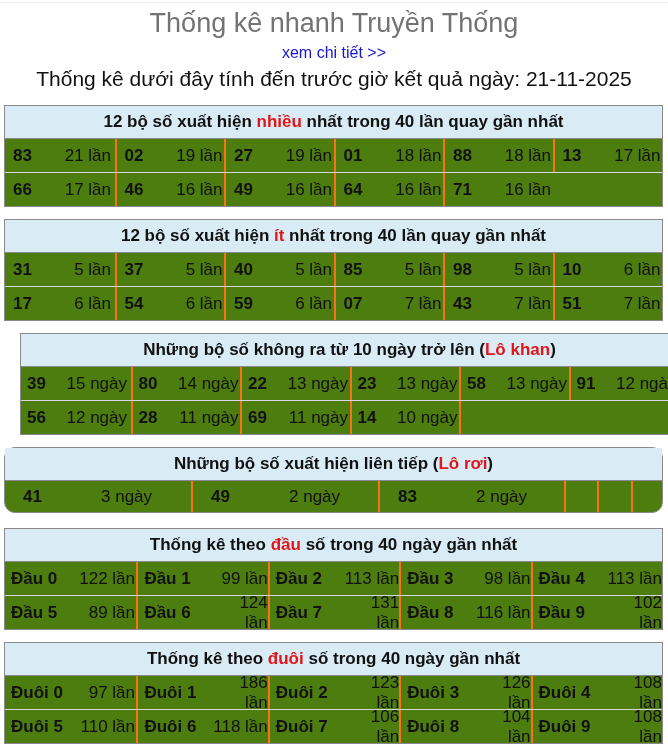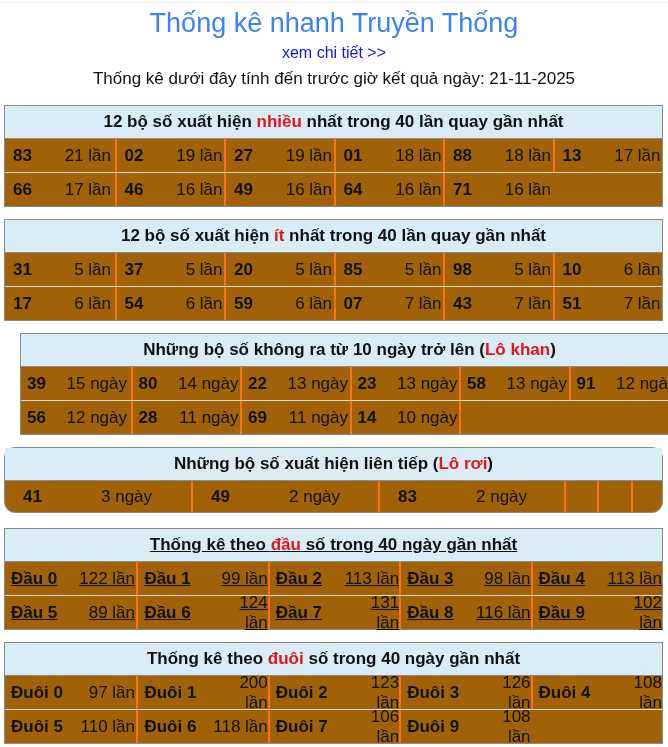--- a/index.html
+++ b/index.html
@@ -5,33 +5,33 @@
     html, body { margin: 0; padding: 0; background: #ffffff; }
     body {
       width: 668px; height: 747px; overflow: hidden;
       font-family: "Liberation Sans", sans-serif;
       color: #111;
       position: relative;
     }
     .topline { position: absolute; left: 0; top: 2px; width: 668px; height: 1px; background: #eeeeee; }
     .title {
       position: absolute; left: 0; width: 668px; top: 6px; text-align: center;
-      color: #3b82f6; font-size: 27px; line-height: 34px;
+      color: #737373; font-size: 27px; line-height: 34px;
     }
     .link {
       position: absolute; left: 0; width: 668px; top: 43px; text-align: center;
       color: #1515d6; font-size: 16px; line-height: 20px; text-decoration: none; cursor: pointer;
     }
     .subtitle {
       position: absolute; left: 0; width: 668px; top: 68px; text-align: center;
-      color: #111; font-size: 17px; line-height: 22px;
+      color: #111; font-size: 21px; line-height: 22px;
     }
     .panel {
       position: absolute; left: 4px; width: 659px;
-      border: 1px solid #8a8a8a; box-sizing: border-box; background: #a16207;
+      border: 1px solid #8a8a8a; box-sizing: border-box; background: #4d7c0f;
     }
     .panel-head {
       background: #d9ebf5; height: 32px; line-height: 32px; text-align: center;
       font-weight: bold; font-size: 17px; color: #111;
       border-bottom: 1px solid #8a8a8a;
     }
     .panel-head .hl { color: #e0161b; }
     .grid { display: flex; flex-wrap: wrap; }
     .row { display: flex; width: 100%; height: 33px; }
     .row + .row { border-top: 1px solid #d8d8d8; }
@@ -133,21 +133,21 @@
     <div class="row">
       <div class="cell">
           <span class="k">31</span>
           <span class="v">5 lần</span>
         </div>
       <div class="cell">
           <span class="k">37</span>
           <span class="v">5 lần</span>
         </div>
       <div class="cell">
-          <span class="k">20</span>
+          <span class="k">40</span>
           <span class="v">5 lần</span>
         </div>
       <div class="cell">
           <span class="k">85</span>
           <span class="v">5 lần</span>
         </div>
       <div class="cell">
           <span class="k">98</span>
           <span class="v">5 lần</span>
         </div>
@@ -257,21 +257,21 @@
           <span class="k" style="width:78px;">83</span>
           <span class="v">2 ngày</span>
         </div>
       <div class="cell" style="width:33px;"></div>
       <div class="cell" style="width:34px;"></div>
       <div class="cell" style="width:31px;"></div>
     </div>
   </div>
 </div>
 
-<div class="panel five" style="top:528px;text-decoration:underline;">
+<div class="panel five" style="top:528px;">
   <div class="panel-head">
     <span>Thống kê theo </span><span class="hl">đầu</span><span> số trong 40 ngày gần nhất</span>
   </div>
   <div class="grid">
     <div class="row">
       <div class="cell">
           <span class="k">Đầu 0</span>
           <span class="v">122 lần</span>
         </div>
       <div class="cell">
@@ -321,21 +321,21 @@
     <span>Thống kê theo </span><span class="hl">đuôi</span><span> số trong 40 ngày gần nhất</span>
   </div>
   <div class="grid">
     <div class="row">
       <div class="cell">
           <span class="k">Đuôi 0</span>
           <span class="v">97 lần</span>
         </div>
       <div class="cell">
           <span class="k">Đuôi 1</span>
-          <span class="v">200 lần</span>
+          <span class="v">186 lần</span>
         </div>
       <div class="cell">
           <span class="k">Đuôi 2</span>
           <span class="v">123 lần</span>
         </div>
       <div class="cell">
           <span class="k">Đuôi 3</span>
           <span class="v">126 lần</span>
         </div>
       <div class="cell">
@@ -350,18 +350,22 @@
         </div>
       <div class="cell">
           <span class="k">Đuôi 6</span>
           <span class="v">118 lần</span>
         </div>
       <div class="cell">
           <span class="k">Đuôi 7</span>
           <span class="v">106 lần</span>
         </div>
       <div class="cell">
+          <span class="k">Đuôi 8</span>
+          <span class="v">104 lần</span>
+        </div>
+      <div class="cell">
           <span class="k">Đuôi 9</span>
           <span class="v">108 lần</span>
         </div>
     </div>
   </div>
 </div>
 
 </body></html>

